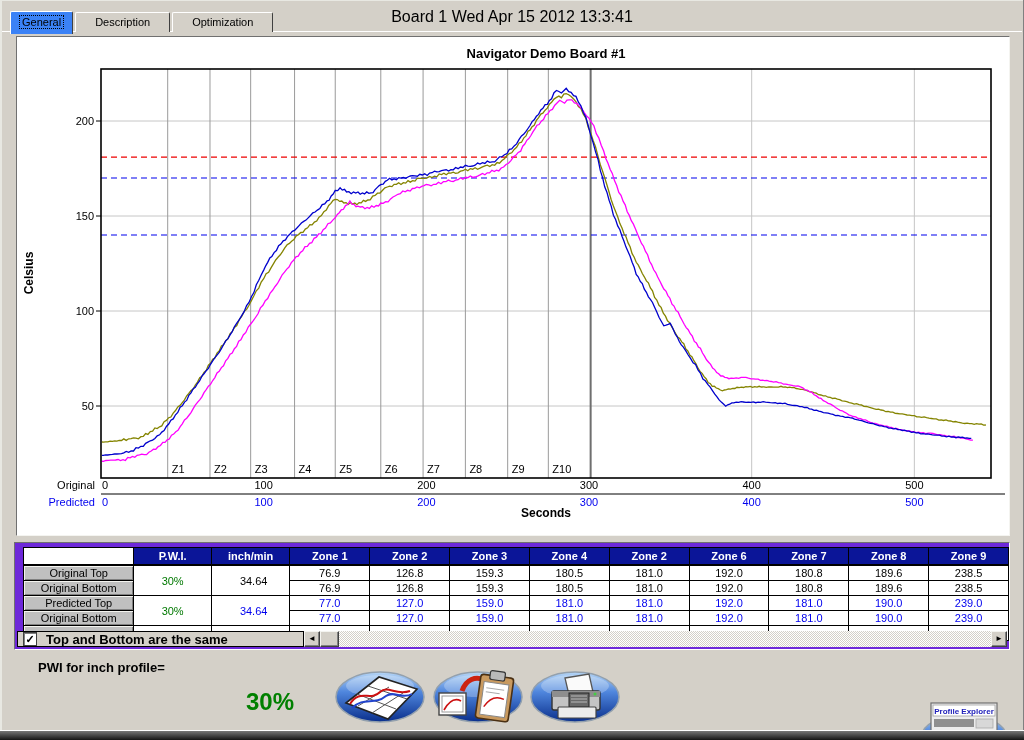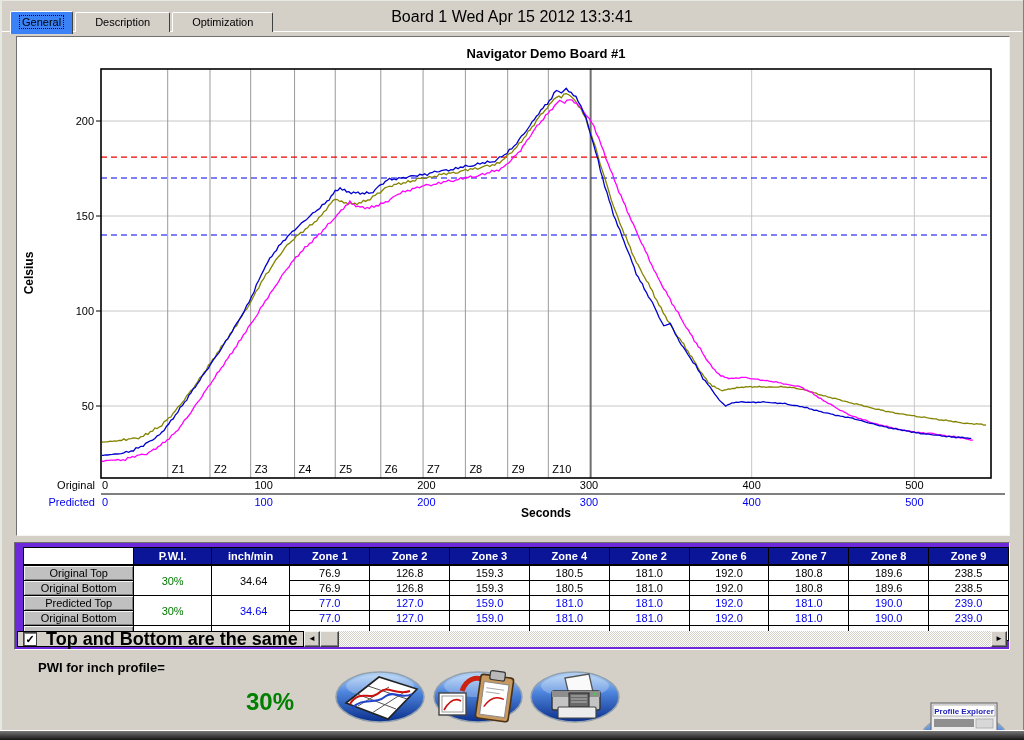--- a/index.html
+++ b/index.html
@@ -30,21 +30,21 @@
   .table-panel tr.hdr td{background:#0b1598;color:#fff;font-weight:bold;height:16px;border-bottom:2px solid #000}
   .table-panel tr.hdr td.corner{background:#fff}
   .table-panel td.lbl{background:#c0c0c0;box-shadow:inset 1px 1px 0 #f4f4f0, inset -1px -1px 0 #808080}
   .table-panel td.spd{text-align:center;padding-left:8px}
   .table-panel td.pwi{color:#007800;font-weight:normal}
   .table-panel .pred{color:#0000ee}
   .scrollrow{position:absolute;left:2px;right:2px;bottom:2px;height:16px;display:flex;z-index:3}
   .cbarea{width:287px;background:#d4d0c8;border:1px solid #000;display:flex;align-items:center;box-sizing:border-box}
   .cb{width:12px;height:12px;margin-left:5px;background:#fff;border:1px solid #404040;
       box-shadow:inset 1px 1px 0 #808080;font-size:11px;line-height:12px;text-align:center;font-weight:bold;cursor:pointer}
-  .cblabel{font-weight:bold;font-size:18px;margin-left:9px;white-space:nowrap}
+  .cblabel{font-weight:bold;font-size:13px;margin-left:9px;white-space:nowrap}
   .sbtn{width:16px;height:16px;box-sizing:border-box;background:#d4d0c8;
       border:1px solid;border-color:#f4f4f0 #404040 #404040 #f4f4f0;box-shadow:inset -1px -1px 0 #808080;
       font-size:8px;line-height:14px;text-align:center;cursor:pointer;user-select:none}
   .sthumb{width:19px;height:16px;box-sizing:border-box;background:#d4d0c8;
       border:1px solid;border-color:#f4f4f0 #404040 #404040 #f4f4f0;box-shadow:inset -1px -1px 0 #808080;cursor:pointer}
   .strack{flex:1;background-color:#d4d0c8;
       background-image:linear-gradient(45deg,#fff 25%,transparent 25%,transparent 75%,#fff 75%),
                        linear-gradient(45deg,#fff 25%,transparent 25%,transparent 75%,#fff 75%);
       background-size:2px 2px;background-position:0 0,1px 1px}
   

